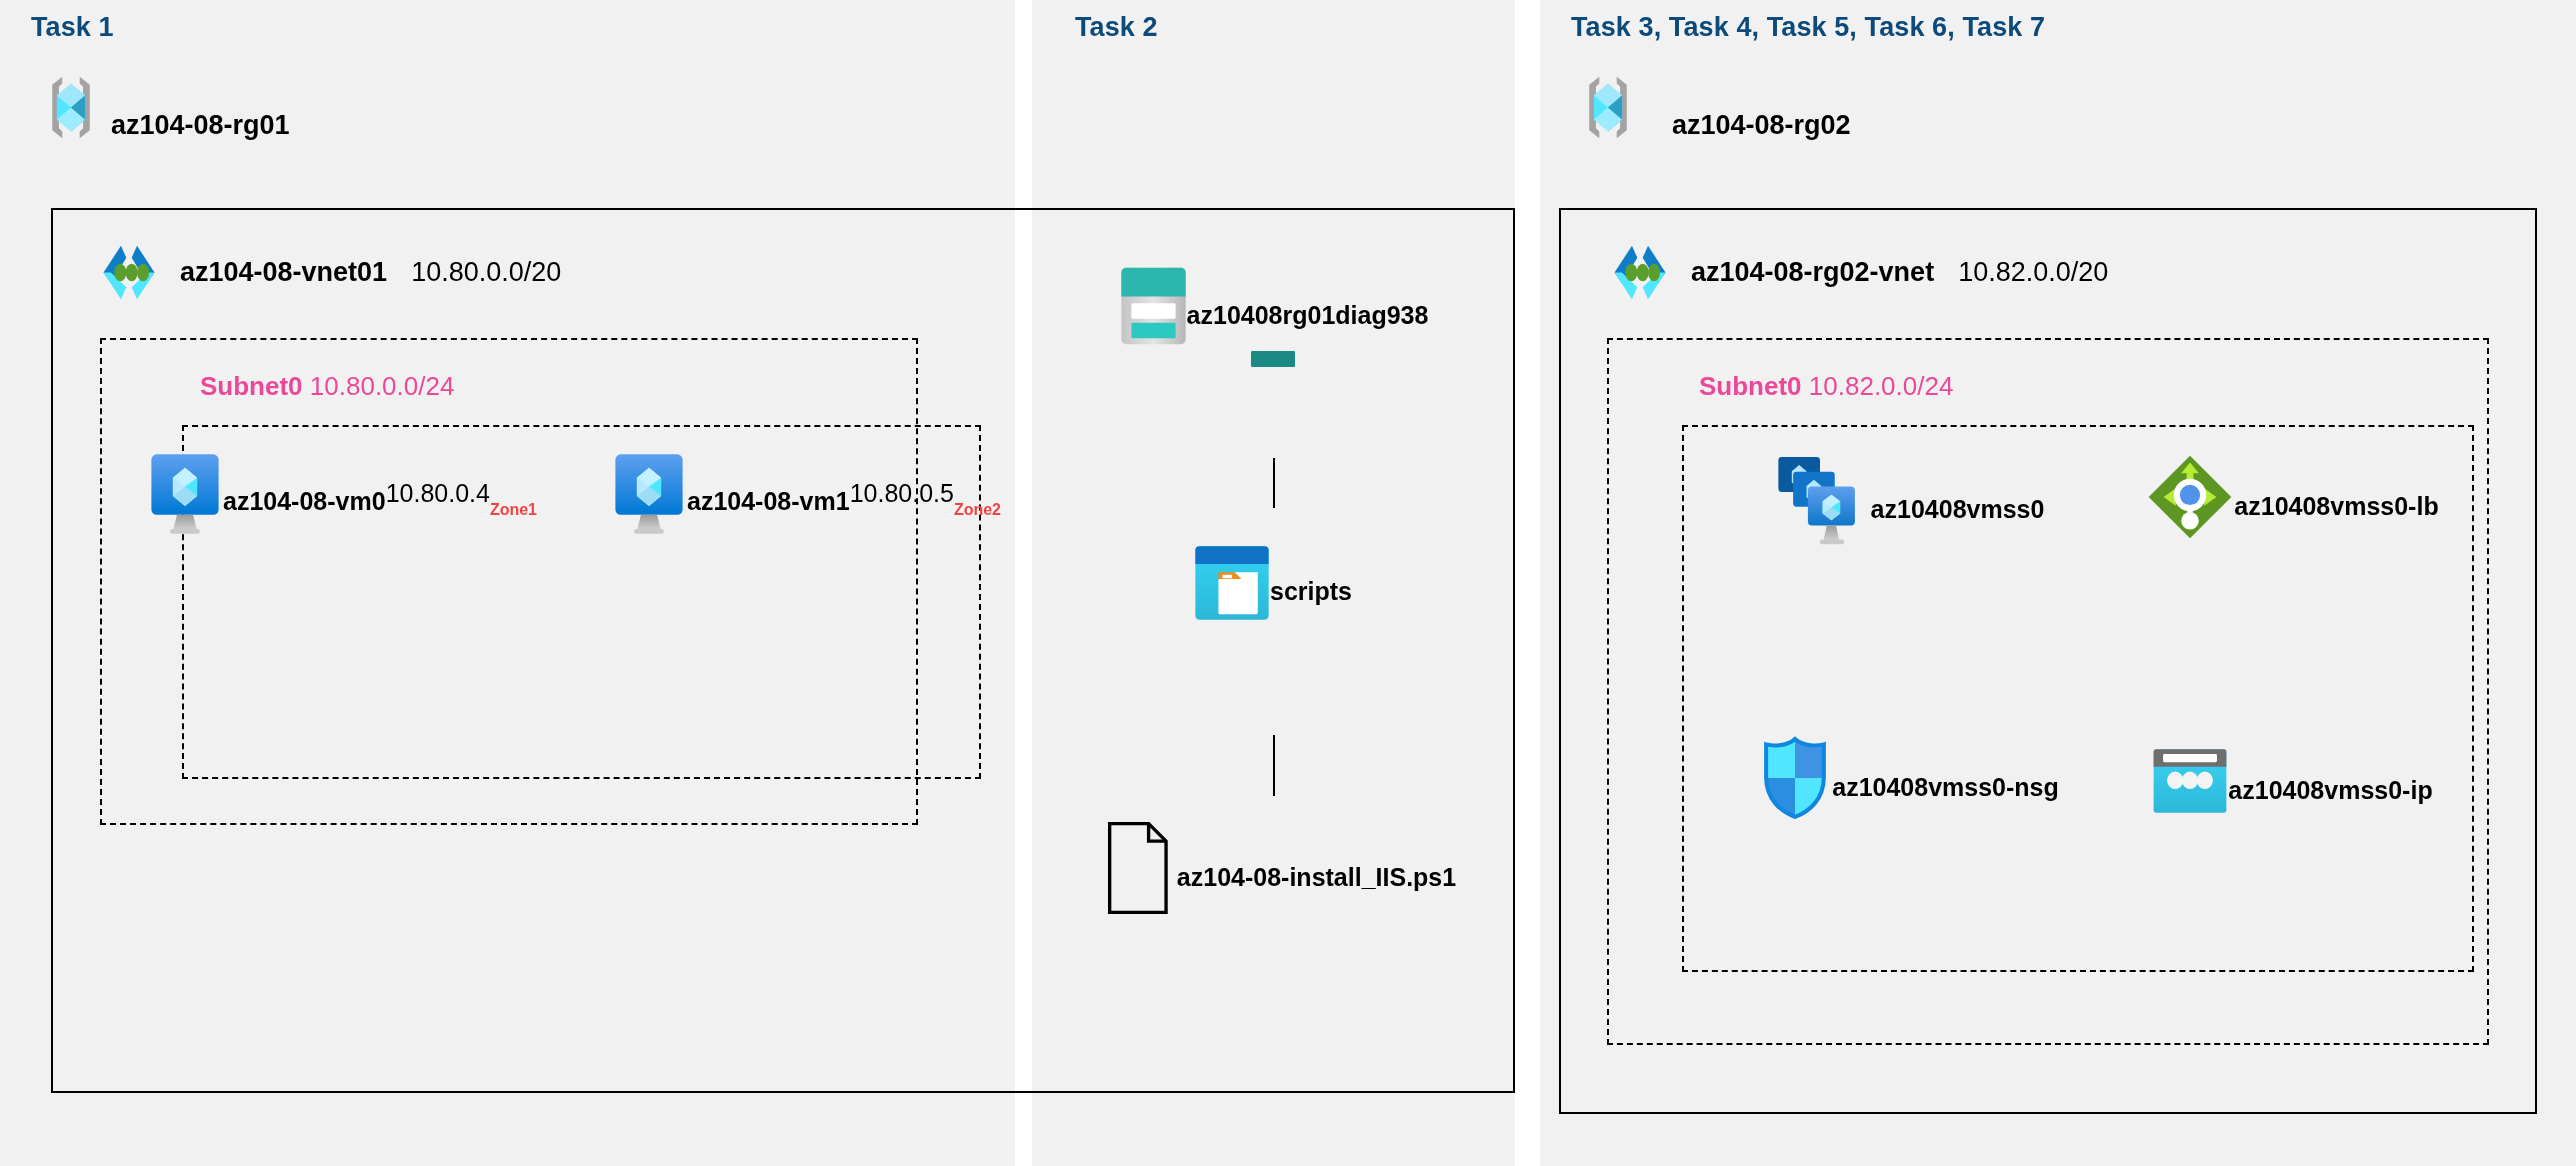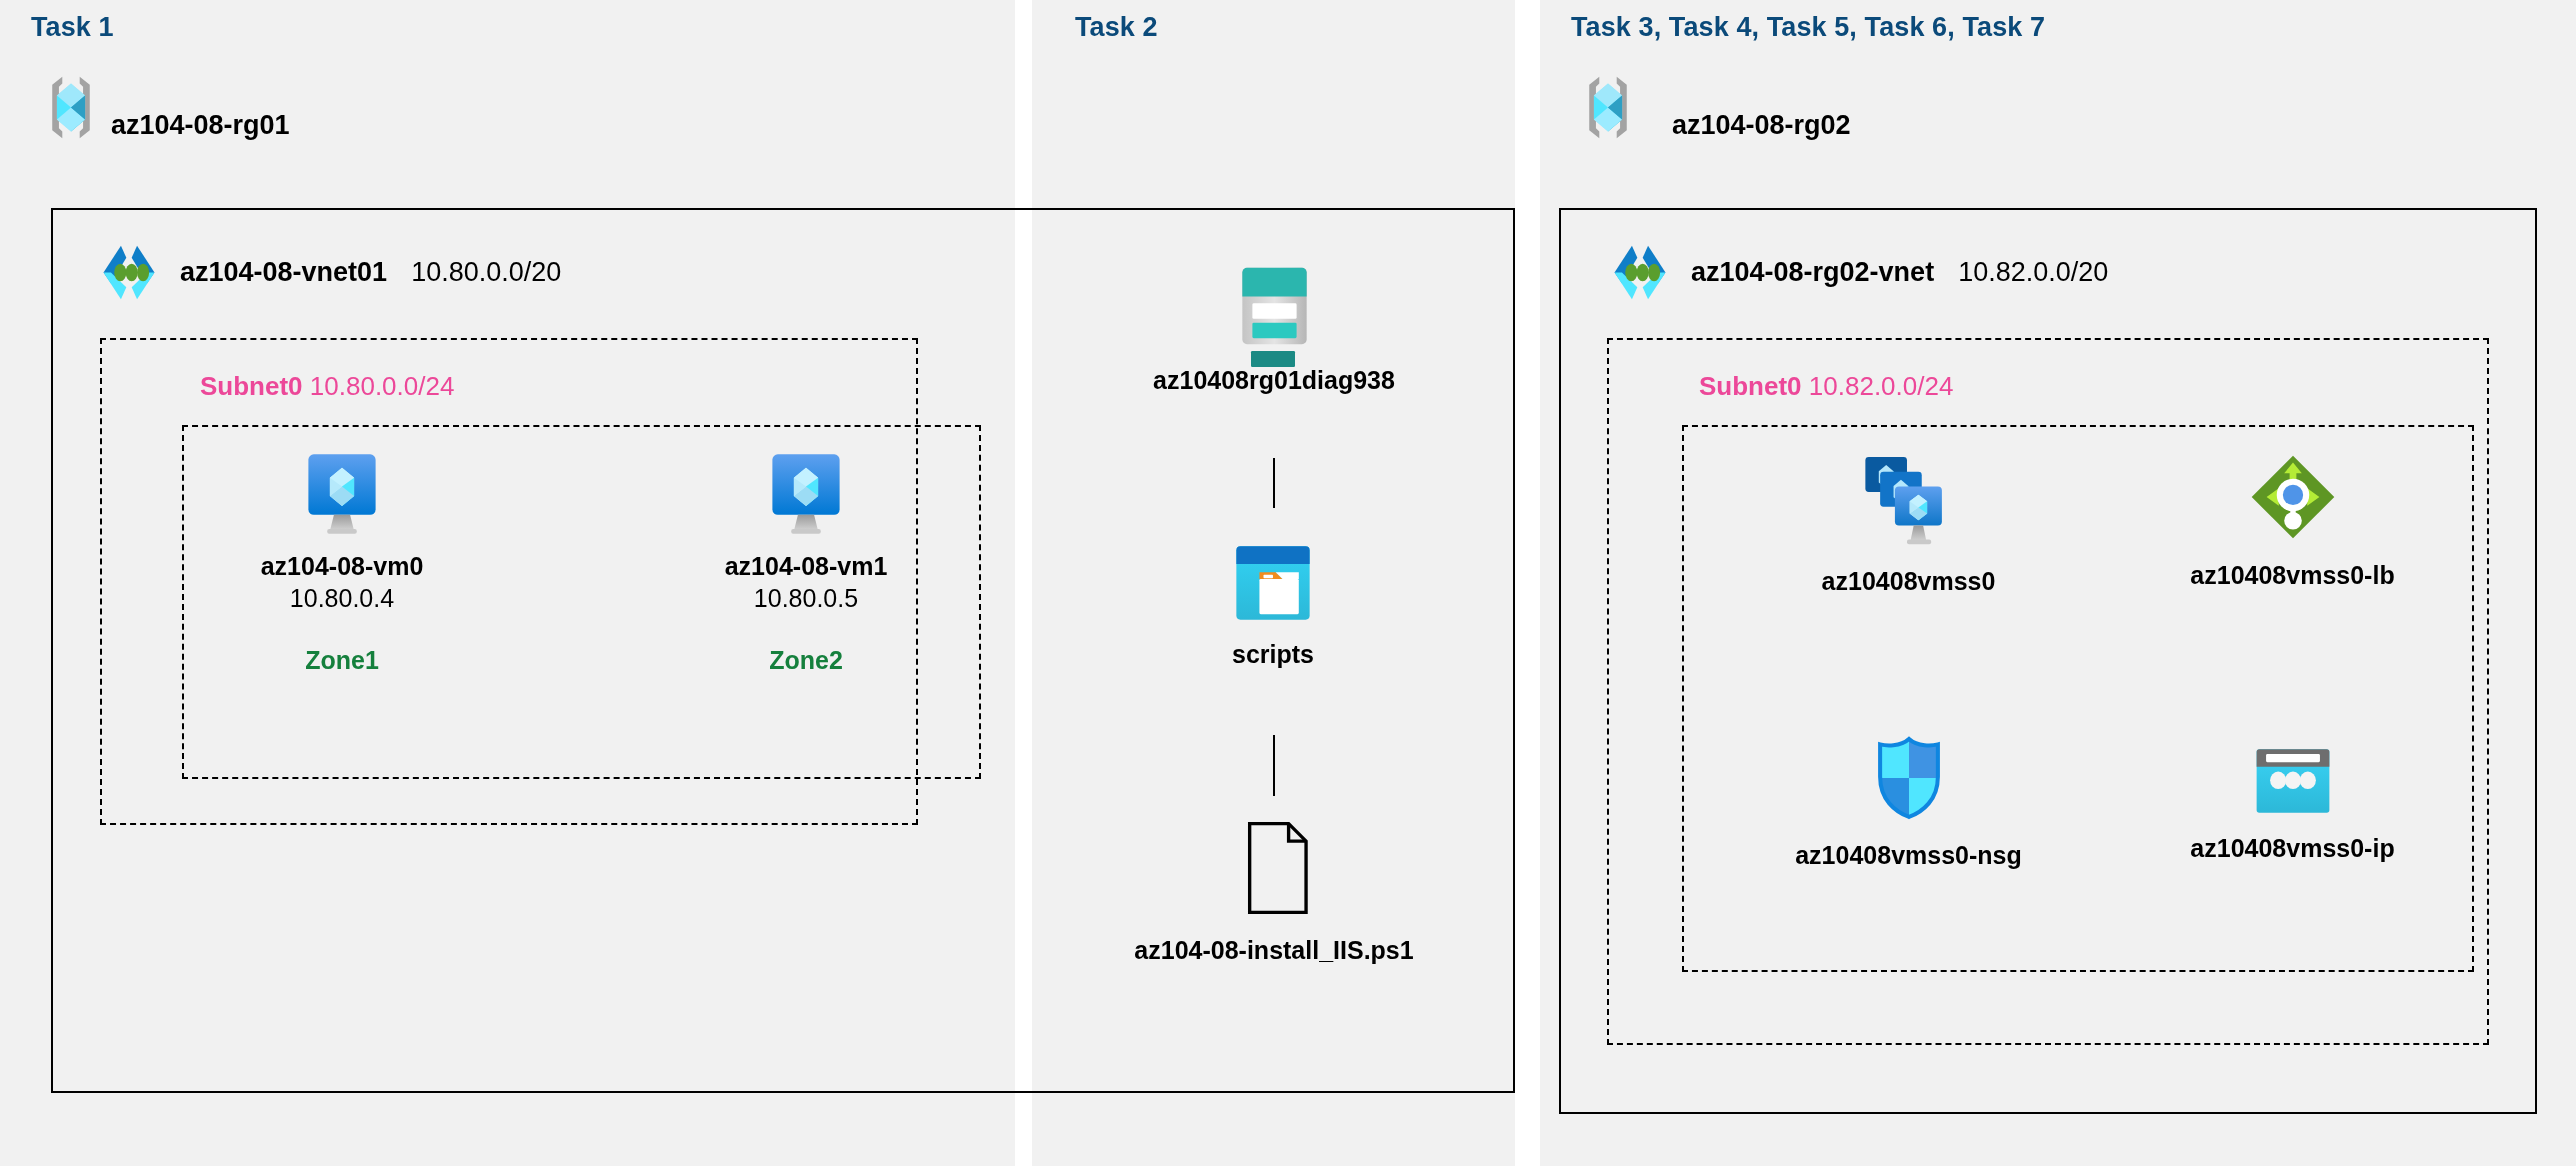--- a/index.html
+++ b/index.html
@@ -20,27 +20,27 @@
   .vnet-box{position:absolute;border:2.7px solid #000;box-sizing:border-box;}
   .vnet-header{position:absolute;display:flex;align-items:center;gap:16px;}
   .vnet-name{font-size:27px;font-weight:bold;color:#000;white-space:nowrap;}
   .vnet-cidr{font-size:27px;font-weight:normal;color:#000;white-space:nowrap;margin-left:8px;}
   
   .dashed{position:absolute;border:2.7px dashed #000;box-sizing:border-box;}
   .subnet-label{position:absolute;font-size:26px;color:#ec4899;white-space:nowrap;}
   .subnet-label b{font-weight:bold;}
   .subnet-label span{font-weight:normal;}
   
-  .node{position:absolute;display:flex;flex-direction:column;align-items:center;justify-content:center;}
+  .node{position:absolute;display:flex;flex-direction:row;align-items:center;justify-content:center;}
   .node .lbl{
     font-size:25px;font-weight:bold;color:#000;white-space:nowrap;
     text-align:center;line-height:1.26;
   }
   .node .sub{font-size:25px;font-weight:normal;color:#000;text-align:center;line-height:1.26;}
-  .node .zone{font-size:25px;font-weight:bold;color:#15803d;text-align:center;}
+  .node .zone{font-size:16px;font-weight:bold;color:#ef4444;text-align:center;}
   .connector{position:absolute;background:#000;width:2px;}
   svg{display:block;}
 </style>
 </head>
 <body>
 
 <div class="panel" style="left:0;top:0;width:1015px;height:1166px;"></div>
 <div class="panel" style="left:1032px;top:0;width:483px;height:1166px;"></div>
 <div class="panel" style="left:1540px;top:0;width:1036px;height:1166px;"></div>
 

